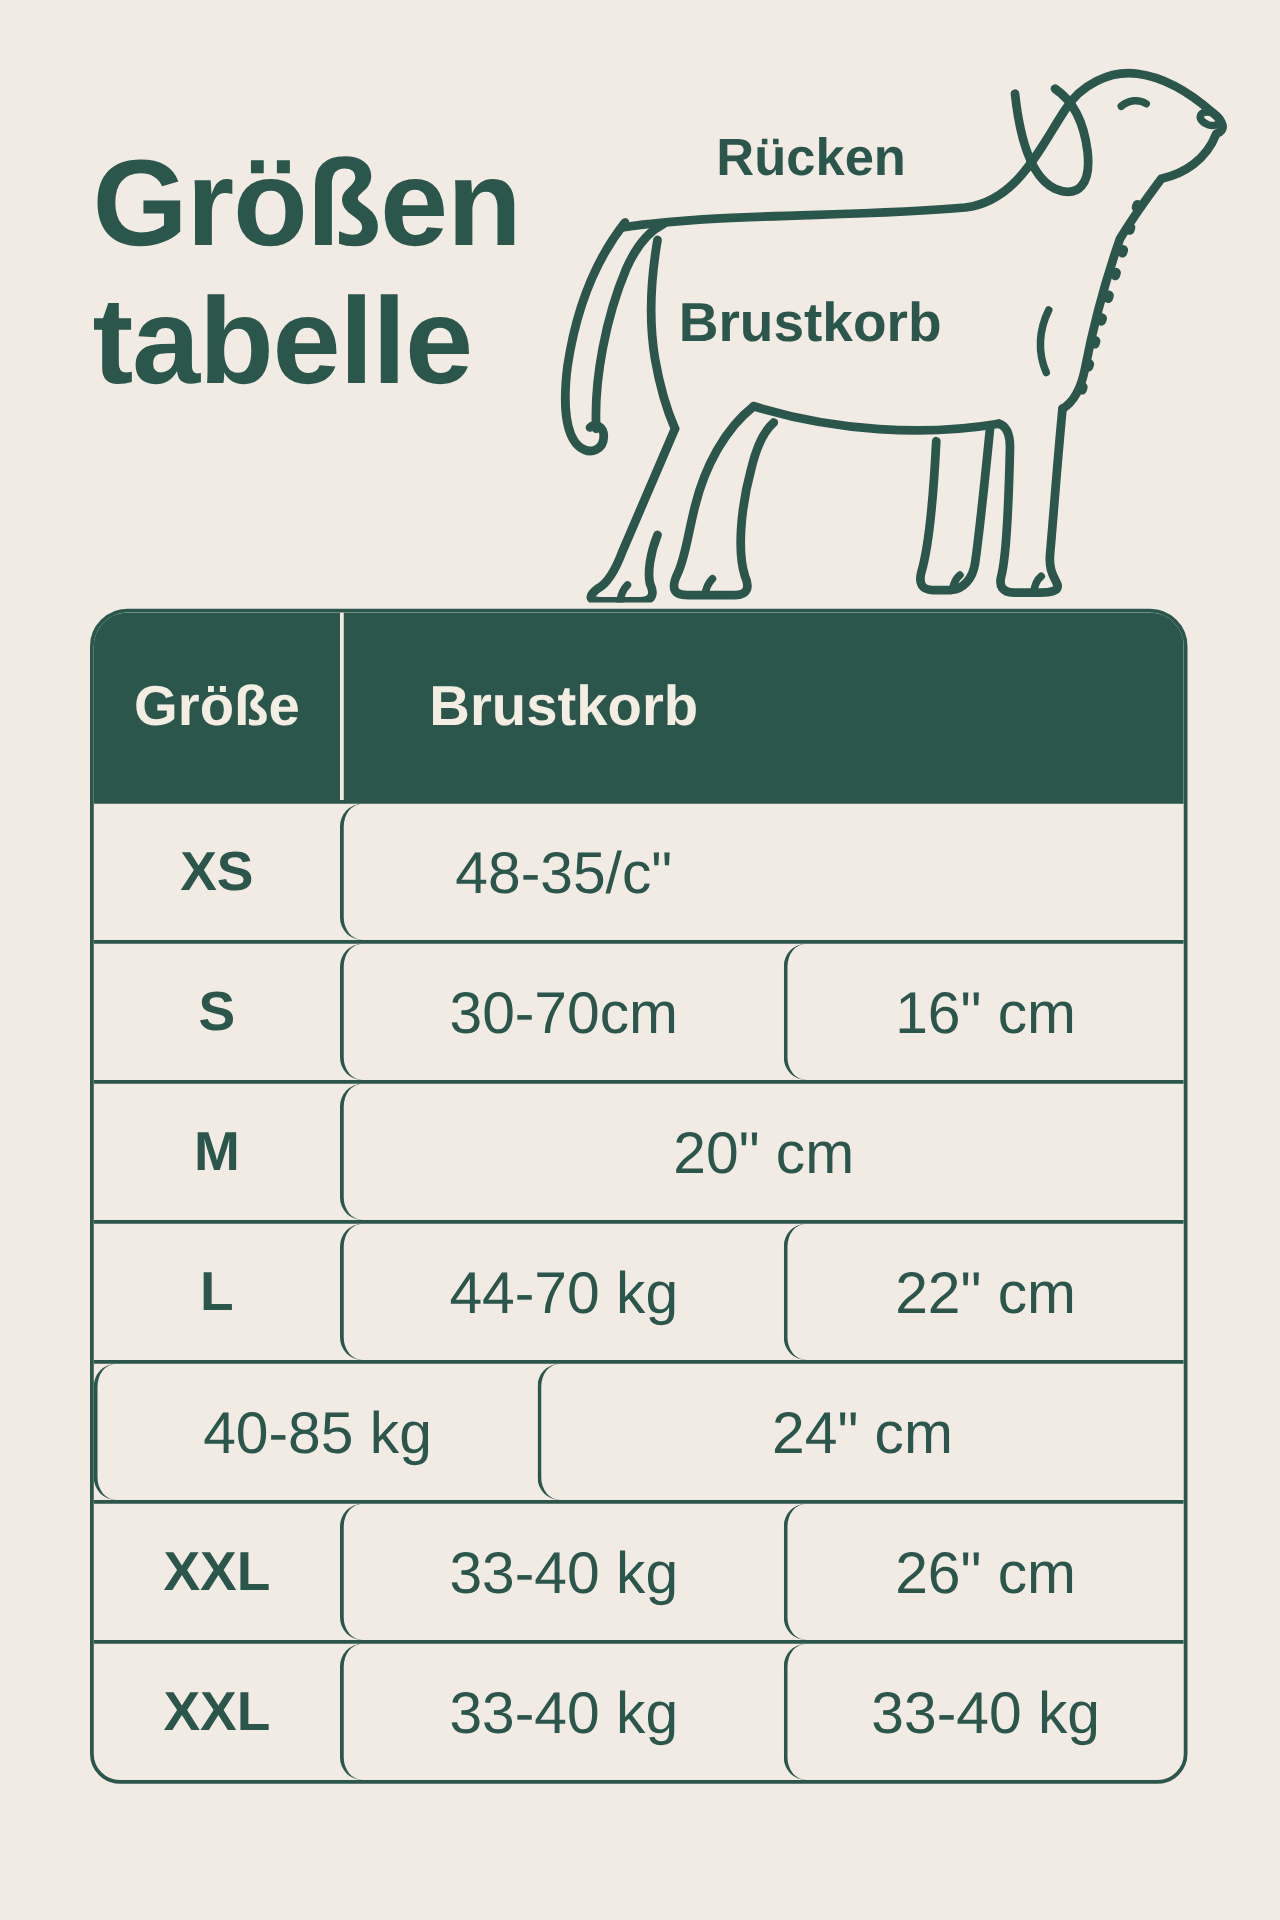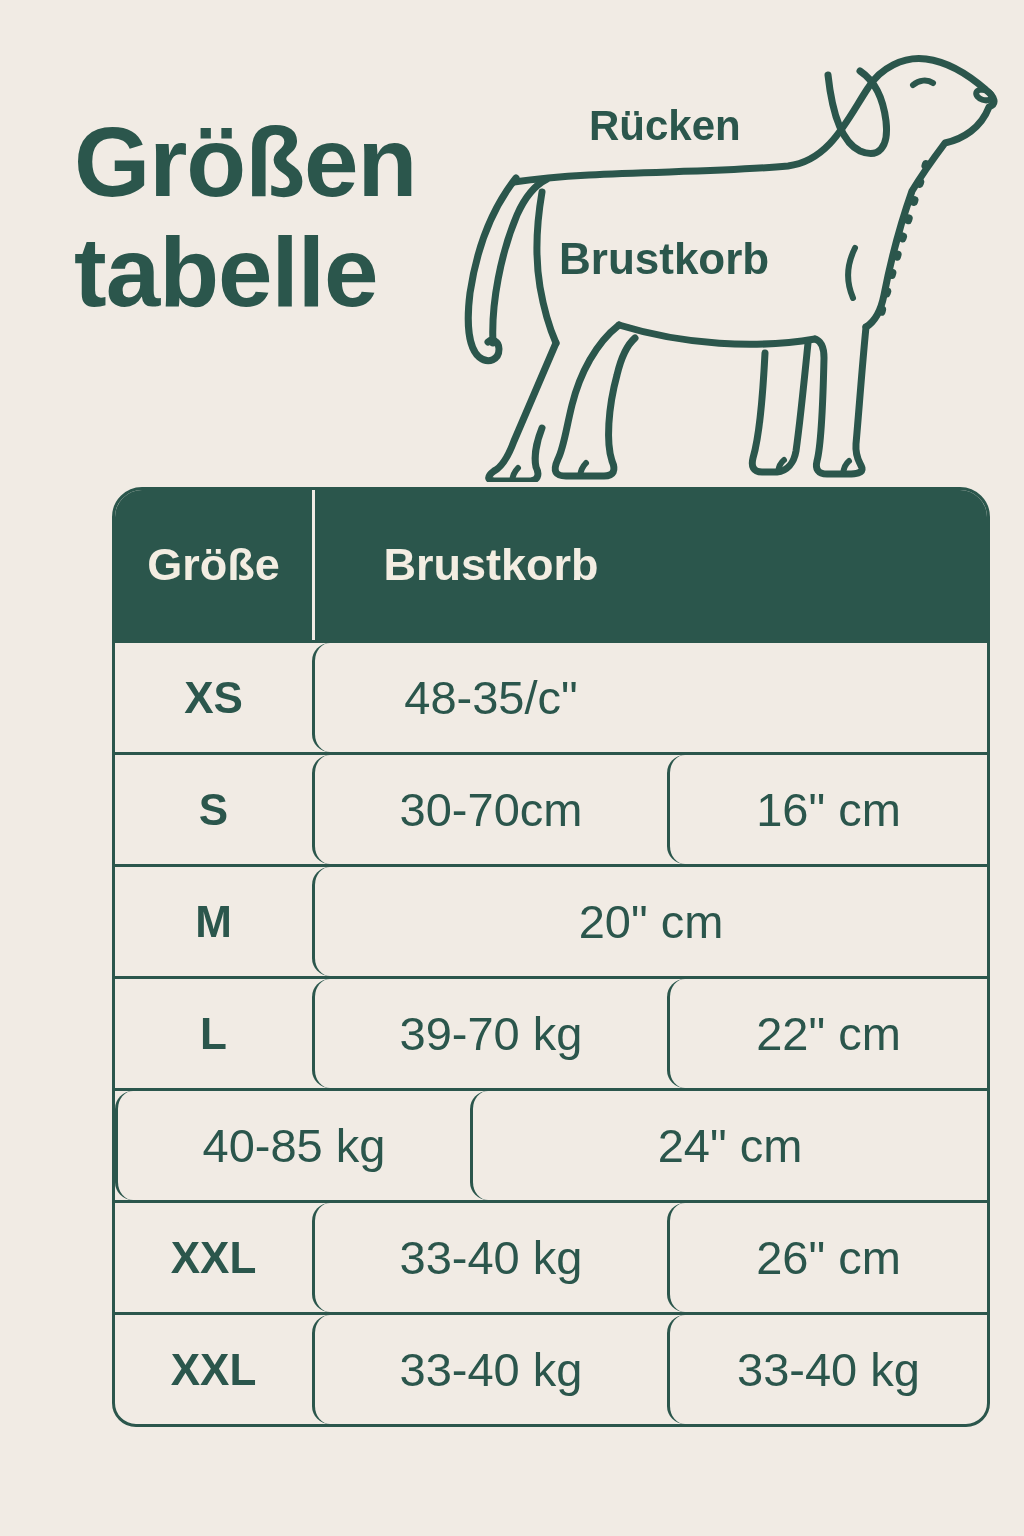--- a/index.html
+++ b/index.html
@@ -20,21 +20,21 @@
     position:absolute;
     left:74px; top:108px;
     font-size:98px;
     font-weight:bold;
     letter-spacing:-1px;
     line-height:1.12;
     color:var(--accent);
   }
   .dog-wrap{
     position:absolute;
-    left:456px; top:42px;
+    left:440px; top:42px;
     width:558px; height:440px;
   }
   .dog-wrap svg{position:absolute;left:0;top:0;}
   .dog-label{
     position:absolute;
     font-weight:bold;
     color:var(--accent);
     white-space:nowrap;
   }
   .label-back{left:133px; top:60px; font-size:42px;}
@@ -42,21 +42,20 @@
 
   .table{
     position:absolute;
     left:72px; top:487px;
     width:878px; height:940px;
     display:flex; flex-direction:column;
     border:3px solid var(--accent);
     border-radius:30px 30px 24px 24px;
     overflow:hidden;
     background:var(--cream);
-    margin-left:40px;
   }
   .hrow{
     height:150px;
     display:flex;
     background:var(--accent);
     color:var(--cream-text);
   }
   .hcell{
     display:flex; align-items:center; justify-content:center;
     font-weight:bold; font-size:45px;
@@ -139,21 +138,21 @@
     <div class="cell size-cell c0">S</div>
     <div class="cell c1">30-70cm</div>
     <div class="cell c2">16" cm</div>
   </div>
   <div class="row">
     <div class="cell size-cell c0">M</div>
     <div class="cell c2">20" cm</div>
   </div>
   <div class="row">
     <div class="cell size-cell c0">L</div>
-    <div class="cell c1">39-70 kg</div>
+    <div class="cell c1">44-70 kg</div>
     <div class="cell c2">22" cm</div>
   </div>
   <div class="row">
     <div class="cell c1">40-85 kg</div>
     <div class="cell c2">24" cm</div>
   </div>
   <div class="row">
     <div class="cell size-cell c0">XXL</div>
     <div class="cell c1">33-40 kg</div>
     <div class="cell c2">26" cm</div>

